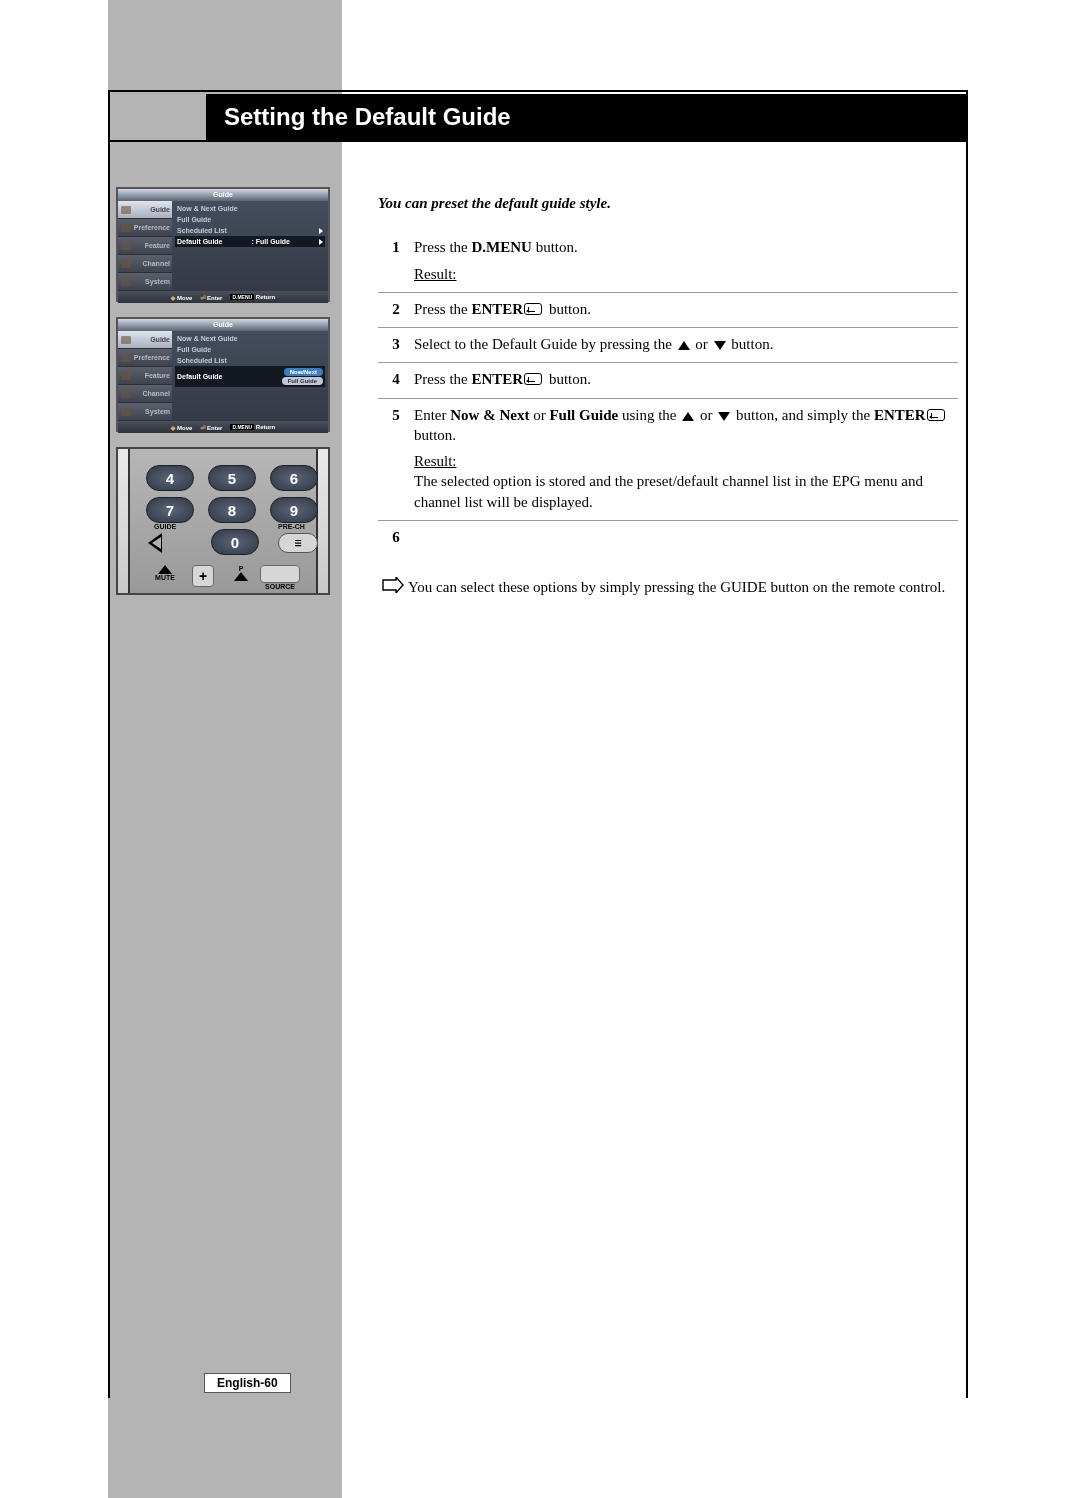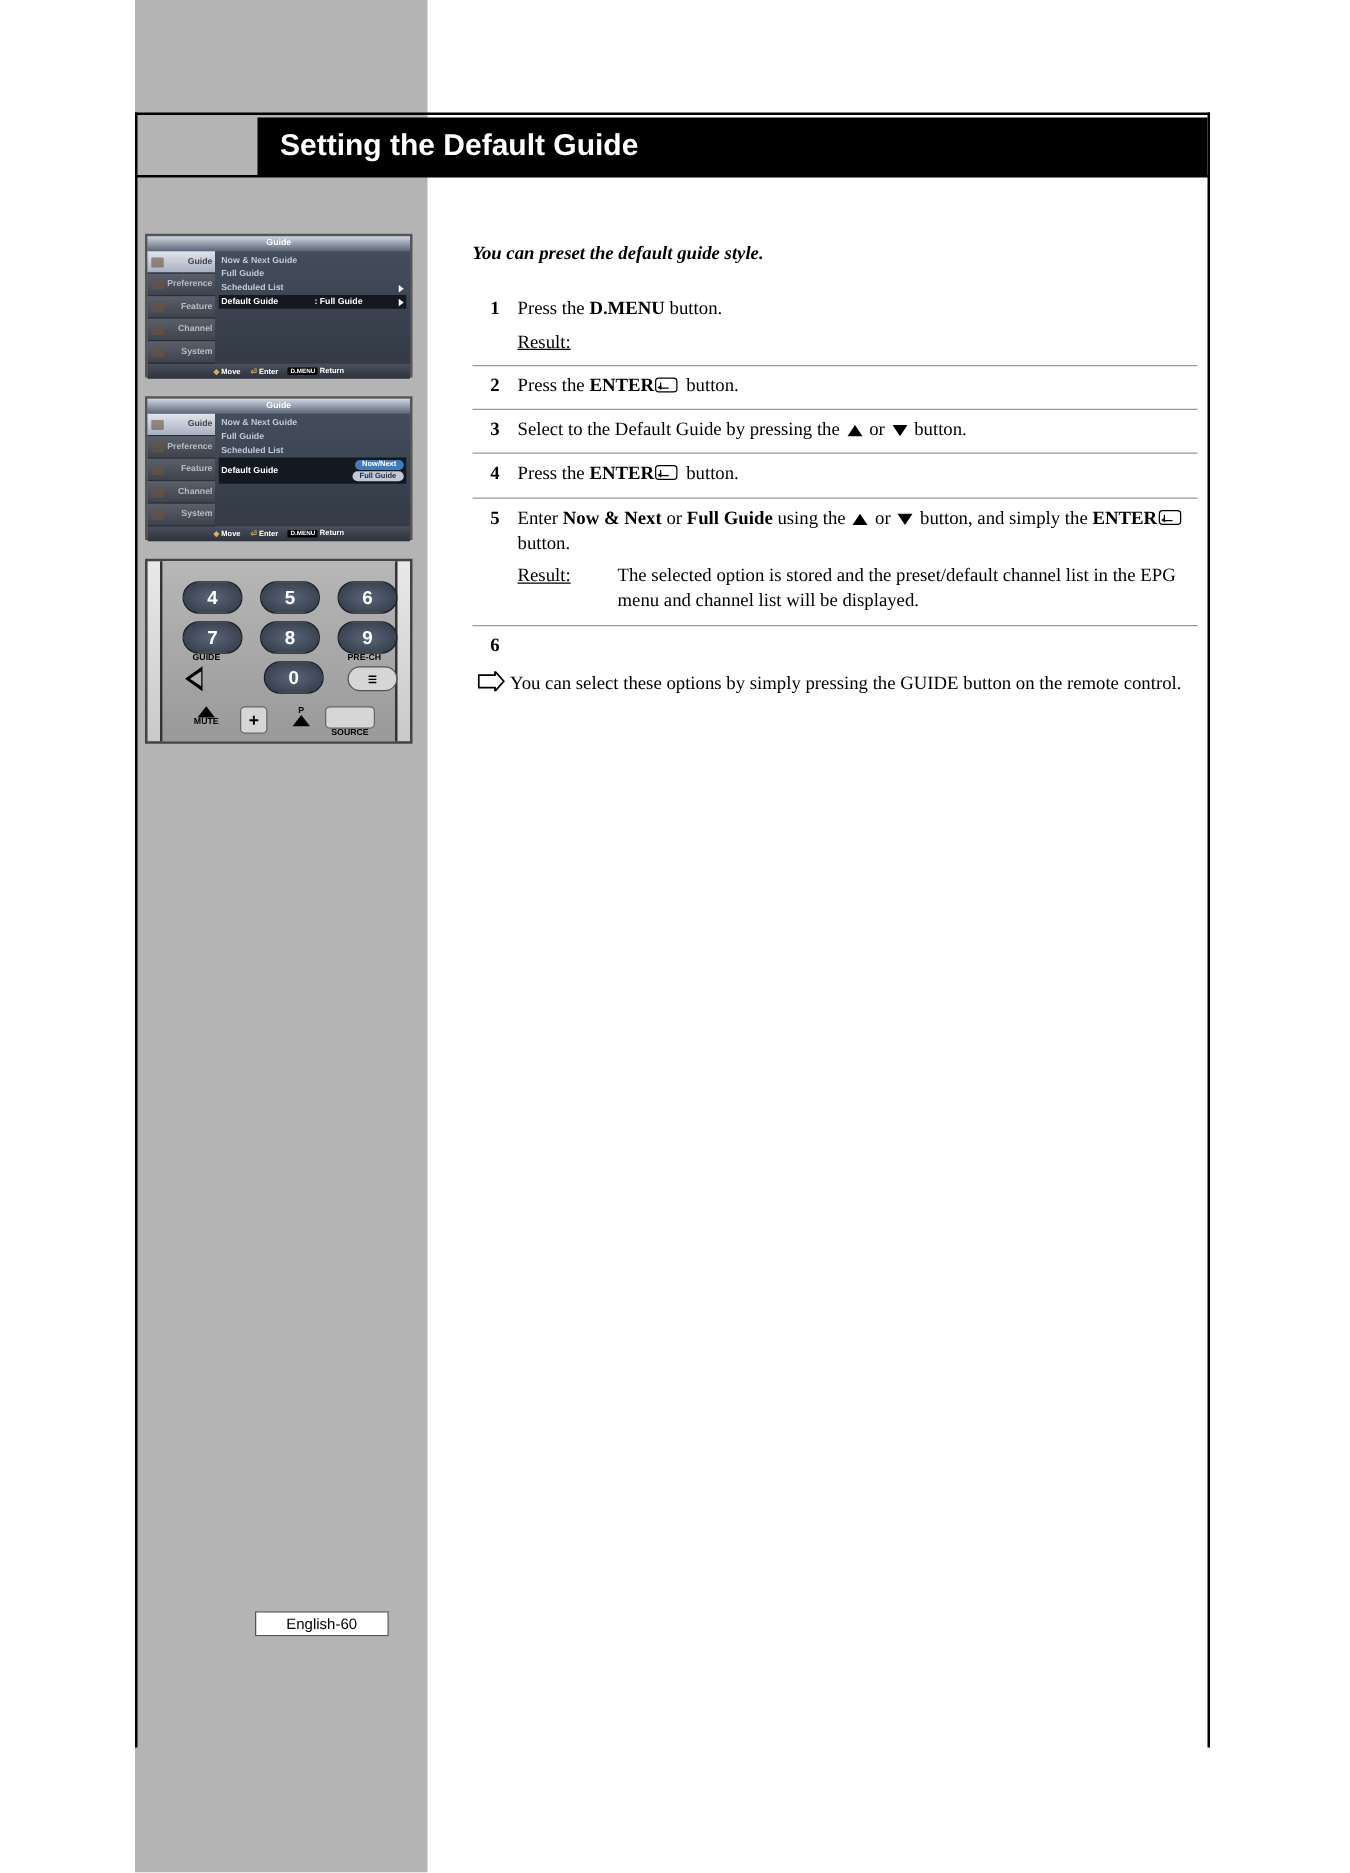--- a/index.html
+++ b/index.html
@@ -248,20 +248,21 @@
   .step-num {
     width: 36px;
     font-weight: bold;
     text-align: center;
     flex-shrink: 0;
   }
   .step-body { flex: 1; }
   .result-row {
     display: flex;
     margin-top: 6px;
+    flex-direction: column;
   }
   .result-lbl {
     text-decoration: underline;
     width: 80px;
     flex-shrink: 0;
   }
   .result-txt { flex: 1; }
   .enter-icon {
     display: inline-block;
     width: 18px; height: 12px;
@@ -287,38 +288,38 @@
     border-right:3px solid #000;
     border-top:2px solid transparent;
     border-bottom:2px solid transparent;
   }
   .tri-up{display:inline-block;width:0;height:0;border-bottom:9px solid #000;border-left:6px solid transparent;border-right:6px solid transparent;vertical-align:-1px;margin:0 2px;}
   .tri-dn{display:inline-block;width:0;height:0;border-top:9px solid #000;border-left:6px solid transparent;border-right:6px solid transparent;vertical-align:-1px;margin:0 2px;}
   b { font-weight: bold; }
 
   .note-row{
     display:flex;
-    margin-top:2px;
+    margin-top:22px;
     padding-left:4px;
   }
   .note-icon{
     width:26px;flex-shrink:0;
   }
   .note-icon svg{display:block;}
   .note-text{flex:1;}
 
   .page-num {
     position: absolute;
     left: 204px;
-    top: 1289px;
+    top: 1373px;
     background:#fff;
     border:1px solid #555;
-    padding:2px 24px;
+    padding:2px 12px;
     font-size:12px;
-    font-weight:normal;
+    font-weight:bold;
   }
 </style>
 </head>
 <body>
 
 <div class="page-gutter"></div>
 <div class="page-border"></div>
 <div class="title-bar">Setting the Default Guide</div>
 <div class="title-bottom"></div>
 

